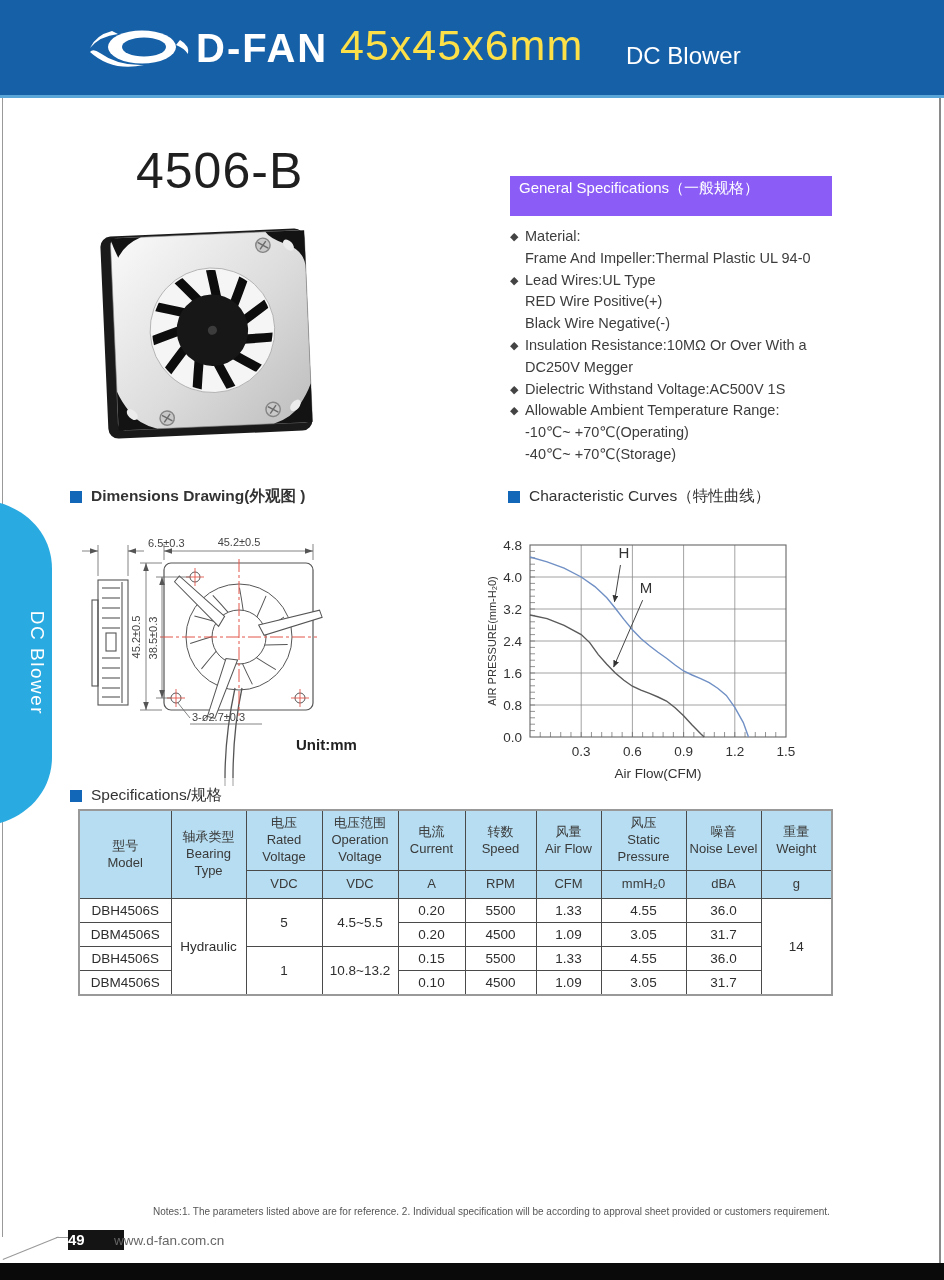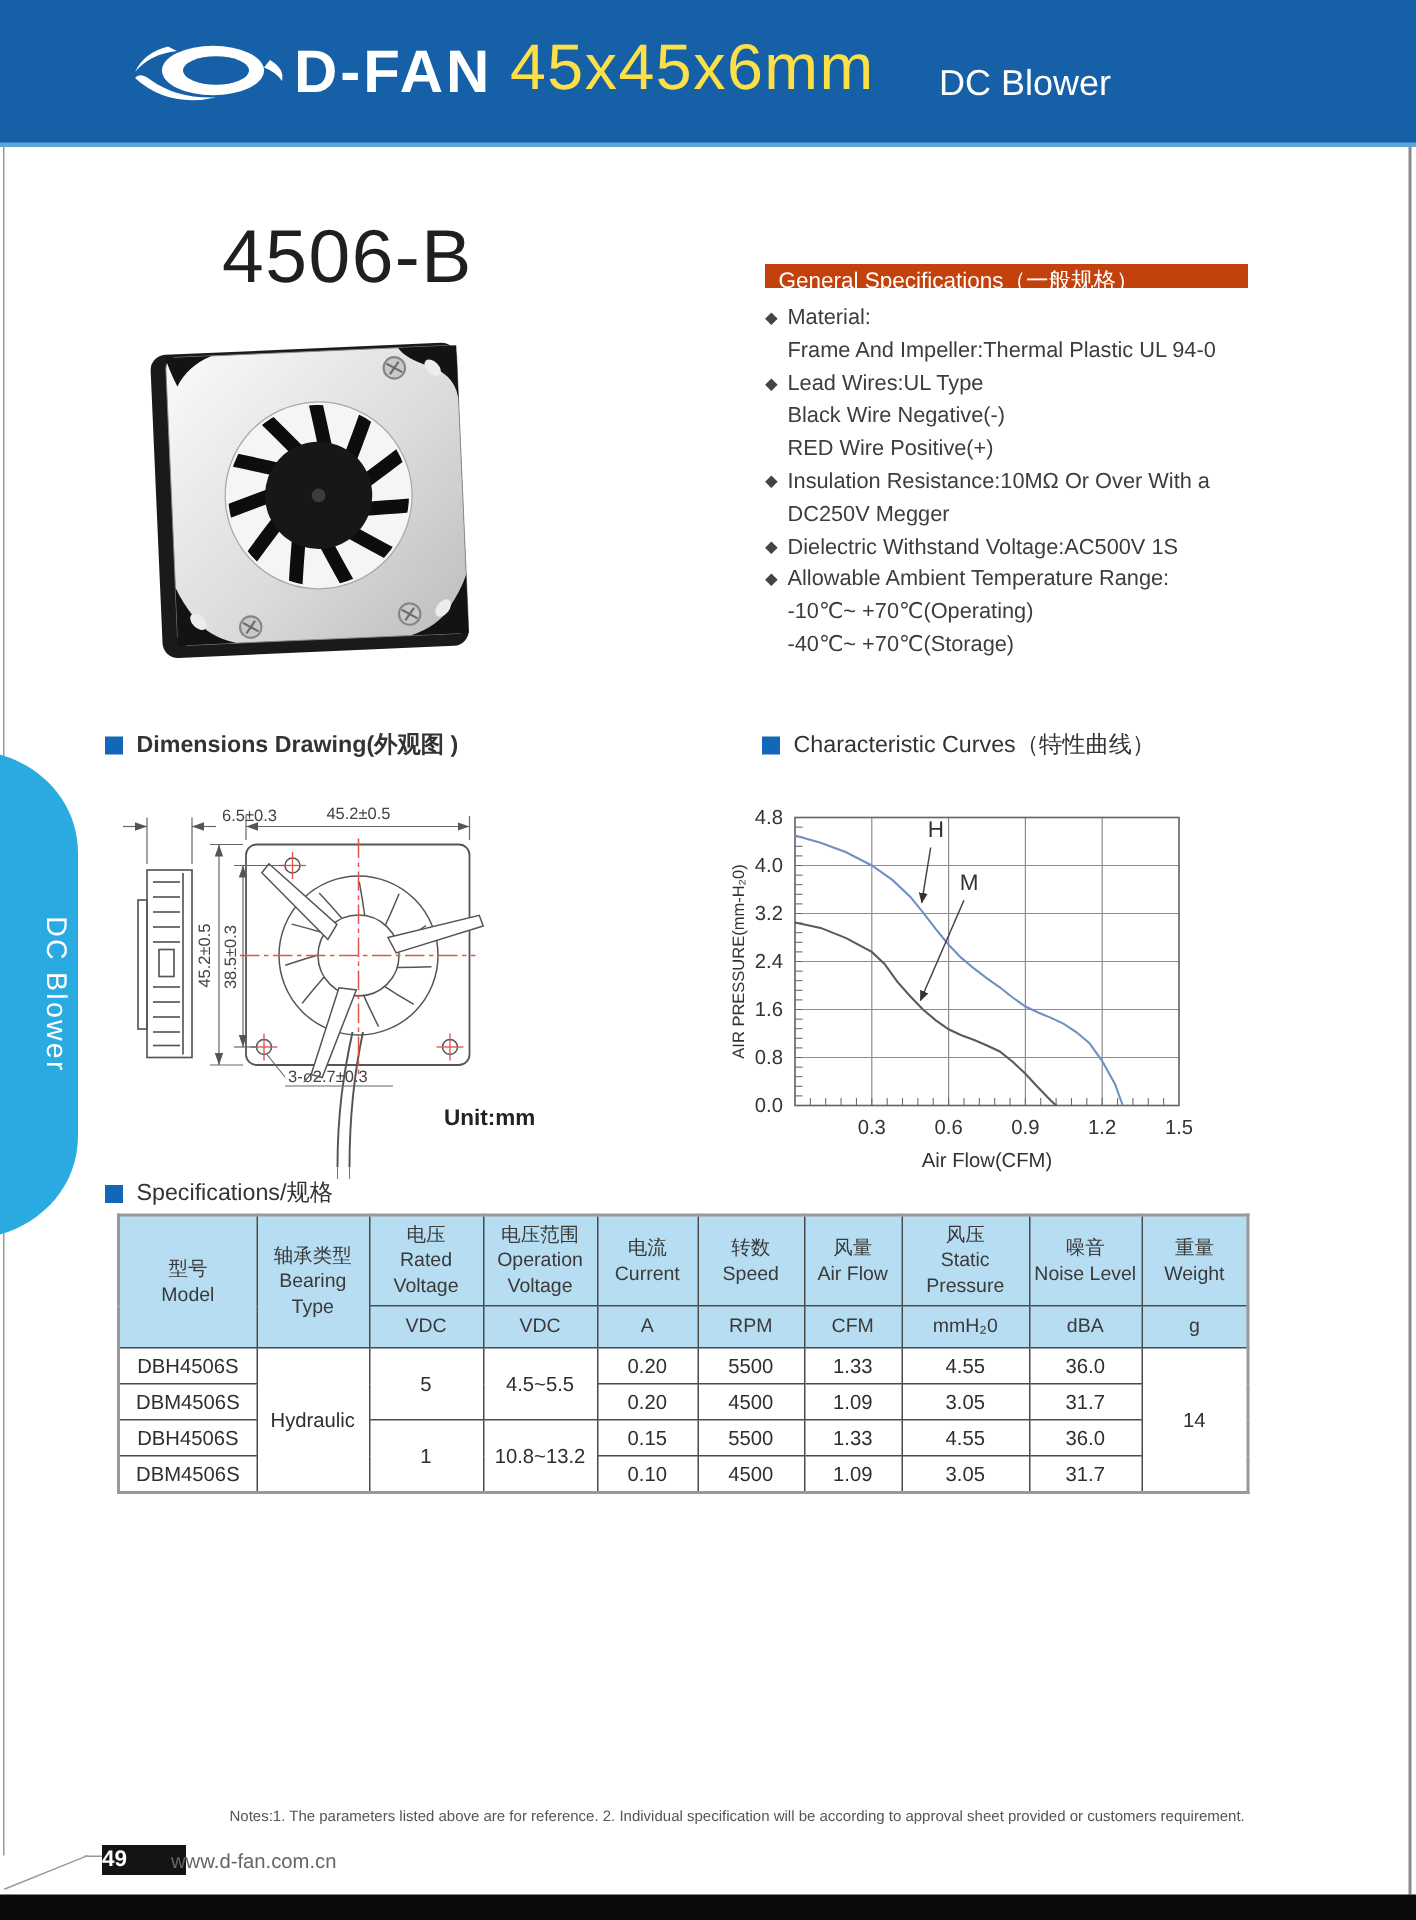--- a/index.html
+++ b/index.html
@@ -18,26 +18,26 @@
   .hdr-type{position:absolute;left:626px;top:42px;font-size:24px;color:#fff;}
 
   
   .b-left{position:absolute;left:2px;top:98px;width:1px;height:1139px;background:#999;}
   .b-right{position:absolute;left:939px;top:98px;width:2px;height:1165px;background:#8a8a8a;}
   .diag{position:absolute;left:3px;top:1259px;width:60px;height:1px;background:#999;transform:rotate(-22deg);transform-origin:0 100%;}
   .diag2{position:absolute;left:56px;top:1237px;width:13px;height:1px;background:#999;}
   .bottom-bar{position:absolute;left:0;bottom:0;width:944px;height:17px;background:#0a0a0a;}
 
   
-  .model-title{position:absolute;left:148px;top:142px;font-size:50px;font-weight:500;color:#1f1f1f;letter-spacing:1px;}
+  .model-title{position:absolute;left:136px;top:142px;font-size:50px;font-weight:500;color:#1f1f1f;letter-spacing:1px;}
   .photo{position:absolute;left:98px;top:214px;}
 
   
   .gspecs{position:absolute;left:510px;top:176px;width:322px;}
-  .gs-banner{background:#c2410c;color:#fff;font-size:15px;height:16px;line-height:24px;padding-left:9px;}
+  .gs-banner{background:#8b5cf6;color:#fff;font-size:15px;height:40px;line-height:24px;padding-left:9px;}
   .gs-list{margin-top:10px;}
   .gs-row{display:flex;font-size:14.5px;color:#3d3d3d;line-height:21.8px;}
   .gs-b{width:15px;font-size:11px;color:#444;flex:0 0 15px;}
 
   
   .sec-title{position:absolute;display:flex;align-items:center;gap:9px;font-size:15.5px;color:#333;}
   .sec-bullet{width:12px;height:12px;background:#1267b8;flex:0 0 12px;}
   .st-dims{left:70px;top:486px;font-weight:bold;}
   .st-curves{left:508px;top:486px;}
   .st-specs{left:70px;top:785px;}
@@ -161,25 +161,25 @@
       <div class="gs-row">
           <span class="gs-b"></span>
           <span>Frame And Impeller:Thermal Plastic UL 94-0</span>
         </div>
       <div class="gs-row">
           <span class="gs-b">◆</span>
           <span>Lead Wires:UL Type</span>
         </div>
       <div class="gs-row">
           <span class="gs-b"></span>
+          <span>RED Wire Positive(+)</span>
+        </div>
+      <div class="gs-row">
+          <span class="gs-b"></span>
           <span>Black Wire Negative(-)</span>
-        </div>
-      <div class="gs-row">
-          <span class="gs-b"></span>
-          <span>RED Wire Positive(+)</span>
         </div>
       <div class="gs-row">
           <span class="gs-b">◆</span>
           <span>Insulation Resistance:10MΩ Or Over With a</span>
         </div>
       <div class="gs-row">
           <span class="gs-b"></span>
           <span>DC250V Megger</span>
         </div>
       <div class="gs-row">

